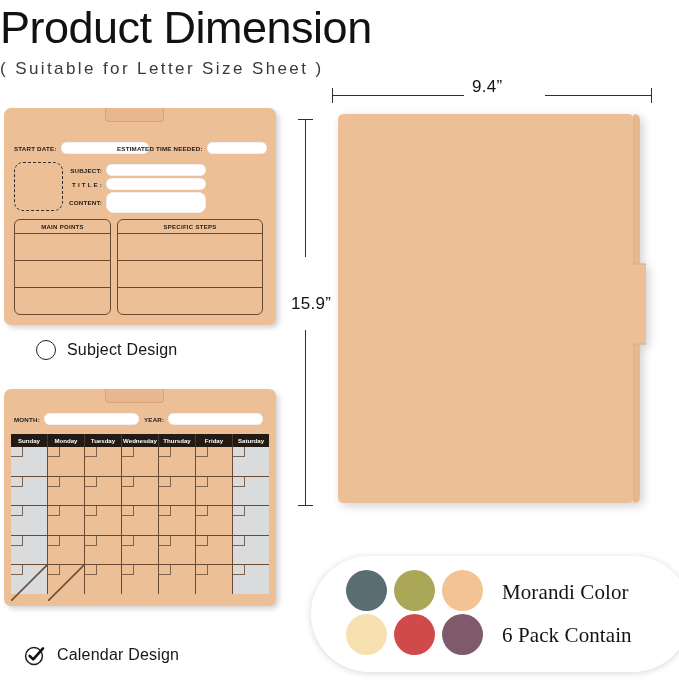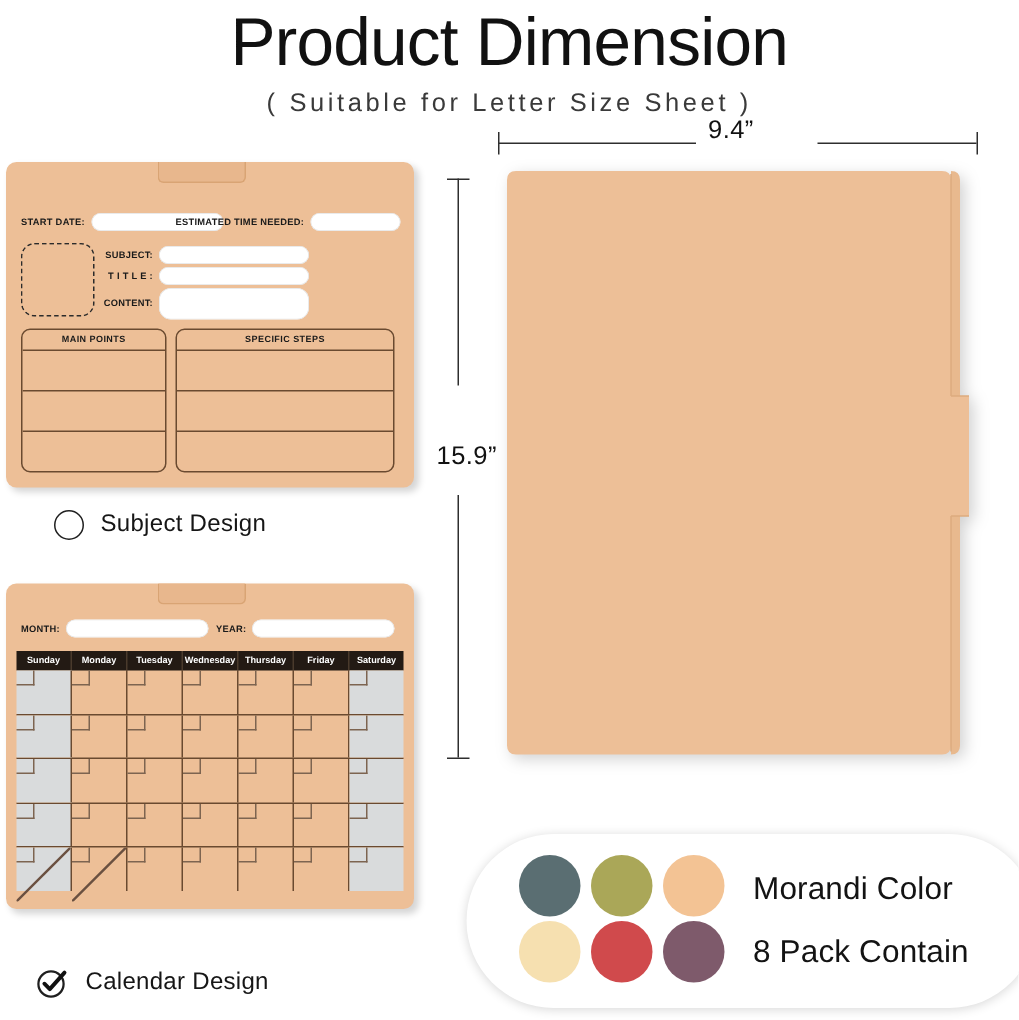--- a/index.html
+++ b/index.html
@@ -15,21 +15,20 @@
     font-family: "Liberation Sans", sans-serif;
     color: #1c1c1c;
   }
 
   
   #header {
     position: absolute;
     left: 0;
     top: 0;
     width: 679px;
-    text-align: center;
   }
   #page-title {
     font-size: 45px;
     font-weight: 400;
     letter-spacing: -0.5px;
     line-height: 1;
     margin: 5px 0 0 0;
     color: #111111;
   }
   #page-subtitle {
@@ -310,20 +309,21 @@
     width: 41px;
     height: 41px;
     border-radius: 50%;
   }
   #panel-texts {
     margin-left: 12px;
     display: flex;
     flex-direction: column;
     justify-content: center;
     gap: 18px;
+    font-family: Liberation Serif, serif;
   }
   .panel-text {
     font-size: 21px;
     color: #131313;
     white-space: nowrap;
     letter-spacing: 0.1px;
   }
 </style>
 </head>
 <body>
@@ -569,15 +569,15 @@
   <div id="swatch-grid">
       <div class="swatch" style="background: rgb(90, 110, 114);"></div>
       <div class="swatch" style="background: rgb(170, 167, 88);"></div>
       <div class="swatch" style="background: rgb(243, 195, 148);"></div>
       <div class="swatch" style="background: rgb(246, 224, 176);"></div>
       <div class="swatch" style="background: rgb(208, 74, 76);"></div>
       <div class="swatch" style="background: rgb(126, 90, 107);"></div>
     </div>
   <div id="panel-texts">
     <span class="panel-text">Morandi Color</span>
-    <span class="panel-text">8 Pack Contain</span>
+    <span class="panel-text">6 Pack Contain</span>
   </div>
 </div>
 
 </body></html>

